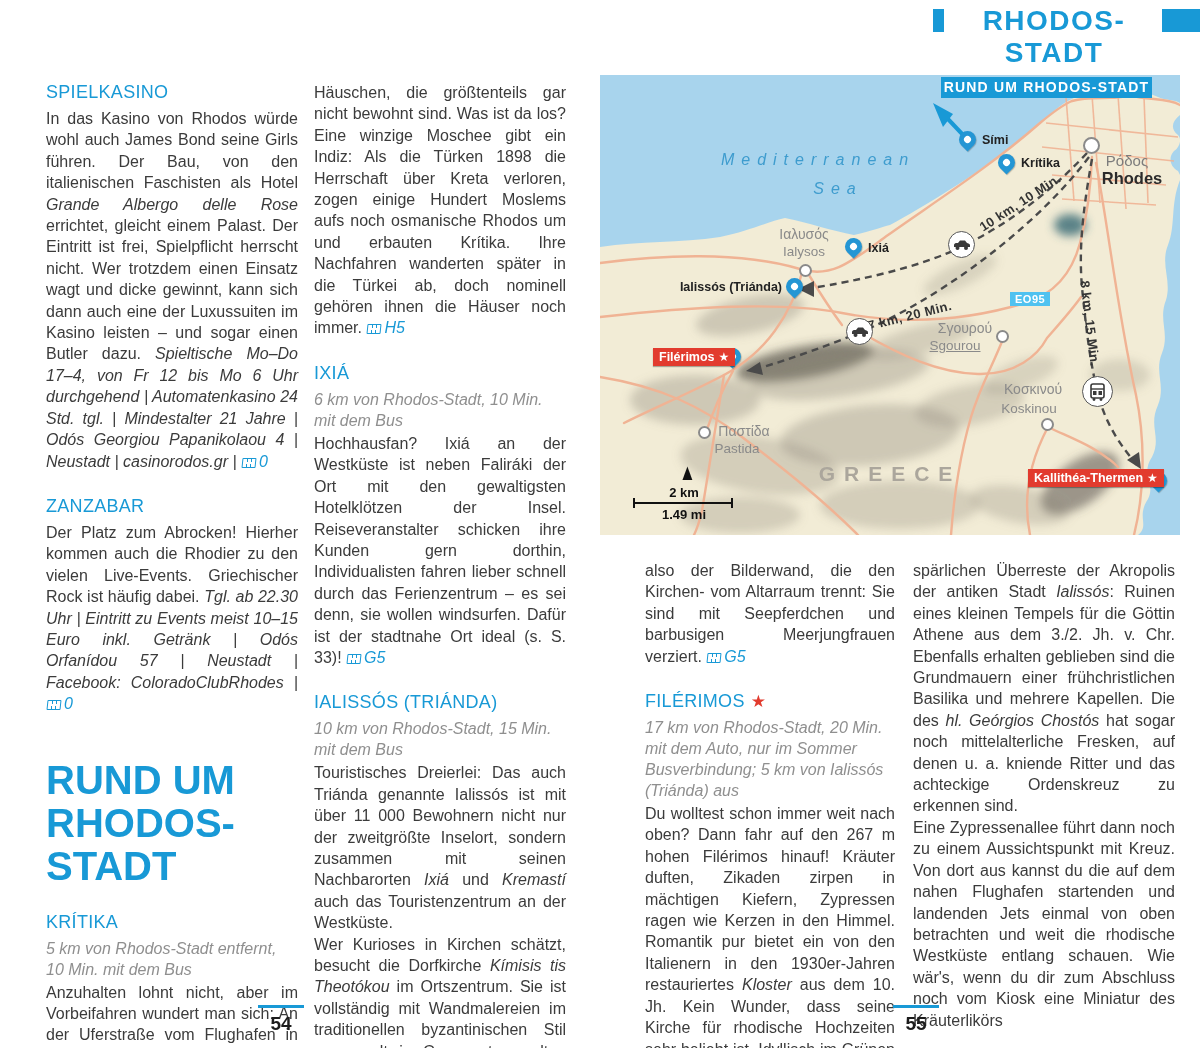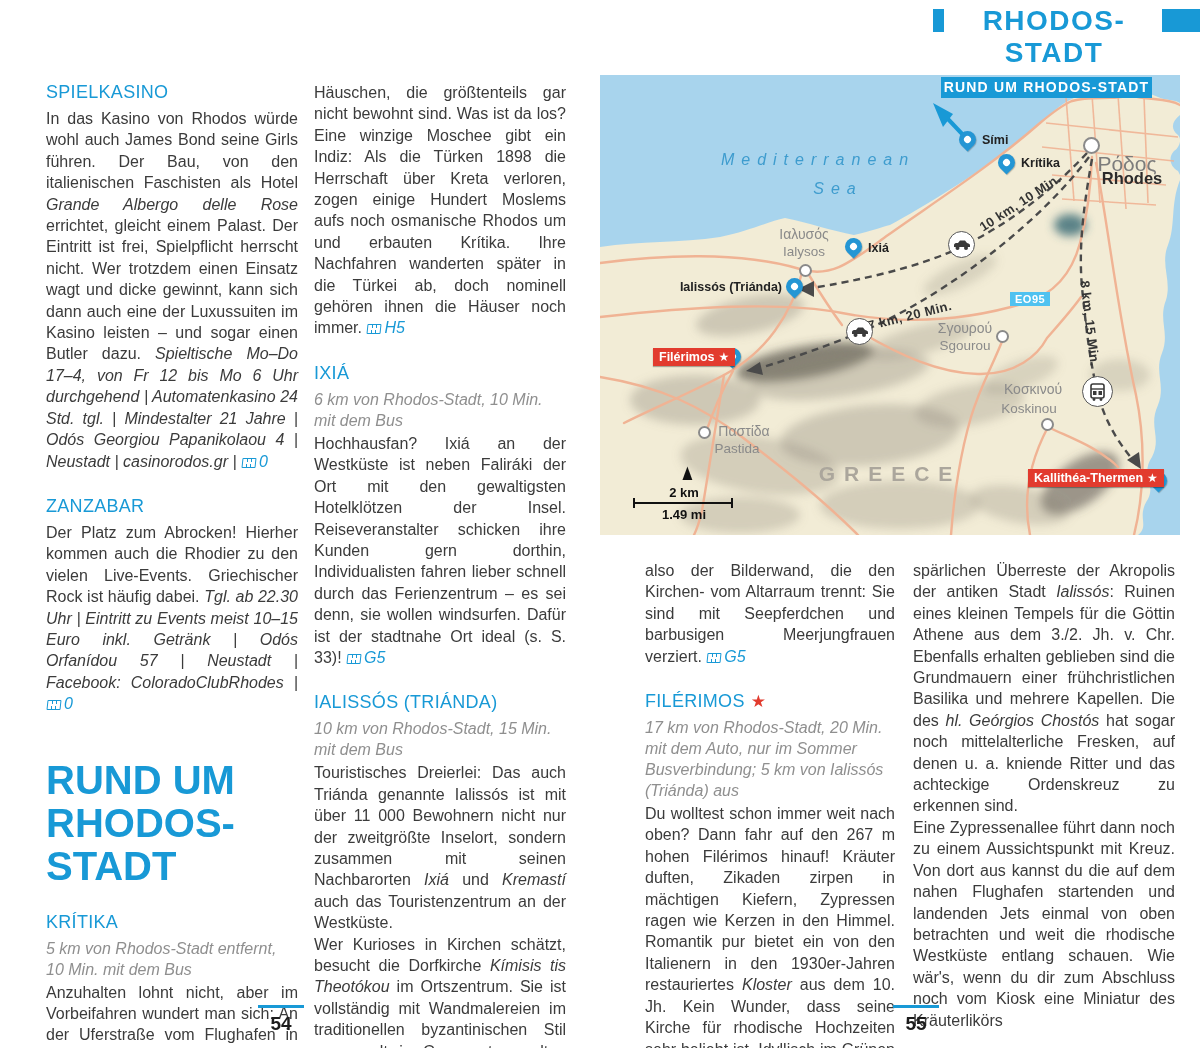--- a/index.html
+++ b/index.html
@@ -214,25 +214,25 @@
   </div>
   <div class="mabs poi-box" style="left:428px;top:394px;">
     <span>Kallithéa-Thermen</span><span class="wstar">★</span>
   </div>
 
   <div class="mabs town-el" style="left:134px;top:151px;">Ιαλυσός</div>
   <div class="mabs town-en" style="left:134px;top:169px;">Ialysos</div>
   <div class="mabs town-dot" style="left:199px;top:189px;"></div>
 
   <div class="mabs town-dot" style="left:483px;top:62px;width:17px;height:17px;"></div>
-  <div class="mabs town-el" style="left:457px;top:77px;font-size:21px;color:#7c7c7c;">Ρόδος</div>
+  <div class="mabs town-el" style="left:457px;top:77px;font-size:15px;color:#7c7c7c;">Ρόδος</div>
   <div class="mabs town-en" style="left:462px;top:94px;font-size:16.5px;font-weight:bold;color:#2b2b2b;">Rhodes</div>
 
   <div class="mabs town-el" style="left:295px;top:245px;">Σγουρού</div>
-  <div class="mabs town-en" style="left:295px;top:263px;">Sgourou</div>
+  <div class="mabs town-en" style="left:285px;top:263px;text-decoration:underline;">Sgourou</div>
   <div class="mabs town-dot" style="left:396px;top:255px;"></div>
 
   <div class="mabs town-el" style="left:363px;top:306px;">Κοσκινού</div>
   <div class="mabs town-en" style="left:359px;top:326px;">Koskinou</div>
   <div class="mabs town-dot" style="left:441px;top:343px;"></div>
 
   <div class="mabs town-dot" style="left:98px;top:351px;"></div>
   <div class="mabs town-el" style="left:74px;top:348px;">Παστίδα</div>
   <div class="mabs town-en" style="left:67px;top:366px;">Pastida</div>
 

